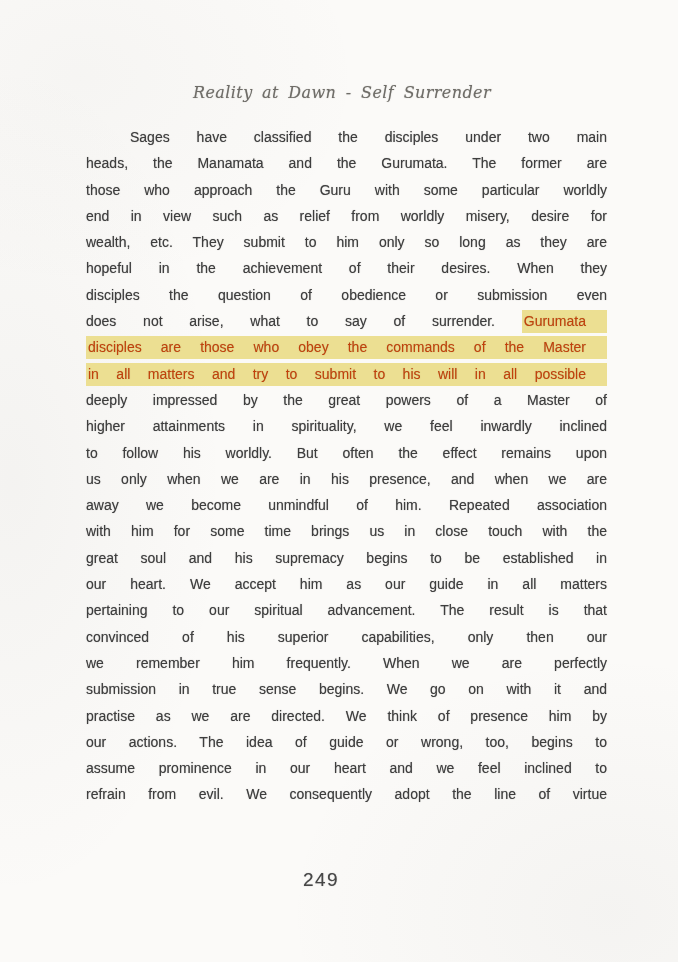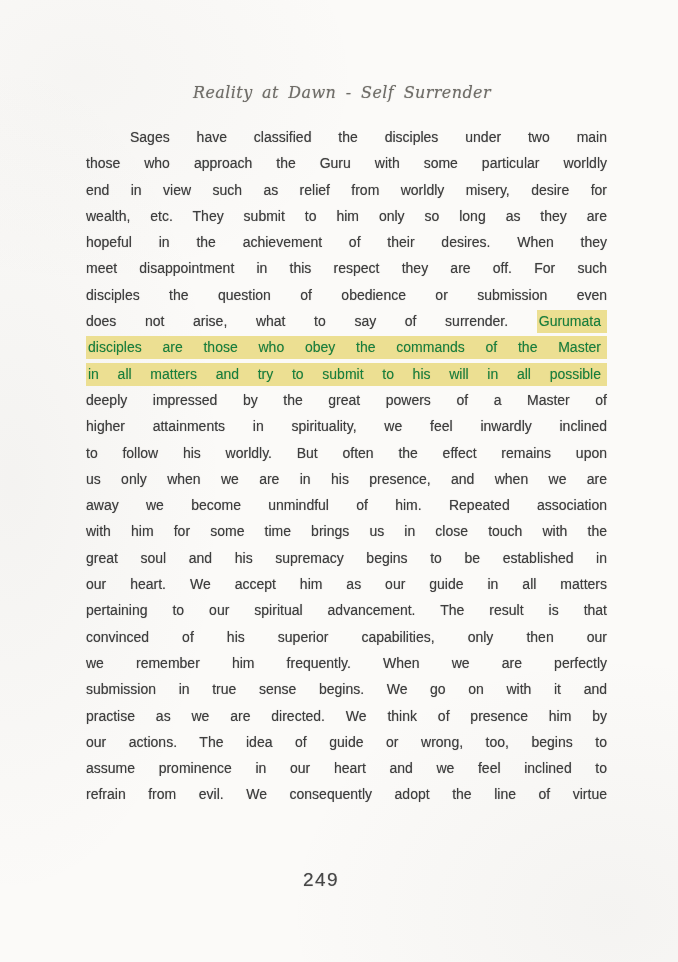--- a/index.html
+++ b/index.html
@@ -45,23 +45,23 @@
   }
   .line {
     height: 26.3px;
     line-height: 26.3px;
     text-align: justify;
     text-align-last: justify;
   }
   .line.indent { text-indent: 44px; }
   .hl {
     background: #ecdf92;
-    color: #15803d;
+    color: #c2410c;
     text-shadow: 0 0 0.9px rgba(134,123,70,0.55);
-    padding: 3px 6px 4px 2px;
+    padding: 3px 21px 4px 2px;
   }
   .pagenum {
     position: absolute;
     top: 869px; left: 0; right: 0;
     text-align: center;
     font-size: 19px;
     color: #474747;
     letter-spacing: 1.5px;
     transform: translateX(-18px);
     text-shadow: 0 0 0.9px rgba(70,70,70,0.55);
@@ -69,25 +69,25 @@
 </style>
 </head>
 <body>
 
 <div class="page">
   <div class="scan">
     <div class="running-header">Reality at Dawn - Self Surrender</div>
 
     <div class="textblock">
         <div class="line indent"><span>Sages have classified the disciples under two main</span></div>
+        <div class="line"><span>heads, the Manamata and the Gurumata. The former are</span></div>
         <div class="line"><span>those who approach the Guru with some particular worldly</span></div>
         <div class="line"><span>end in view such as relief from worldly misery, desire for</span></div>
         <div class="line"><span>wealth, etc. They submit to him only so long as they are</span></div>
         <div class="line"><span>hopeful in the achievement of their desires. When they</span></div>
-        <div class="line"><span>meet disappointment in this respect they are off. For such</span></div>
         <div class="line"><span>disciples the question of obedience or submission even</span></div>
         <div class="line"><span>does not arise, what to say of surrender. </span><span class="hl">Gurumata</span></div>
         <div class="line"><span class="hl">disciples are those who obey the commands of the Master</span></div>
         <div class="line"><span class="hl">in all matters and try to submit to his will in all possible</span></div>
         <div class="line"><span>deeply impressed by the great powers of a Master of</span></div>
         <div class="line"><span>higher attainments in spirituality, we feel inwardly inclined</span></div>
         <div class="line"><span>to follow his worldly. But often the effect remains upon</span></div>
         <div class="line"><span>us only when we are in his presence, and when we are</span></div>
         <div class="line"><span>away we become unmindful of him.  Repeated association</span></div>
         <div class="line"><span>with him for some time brings us in close touch with the</span></div>

